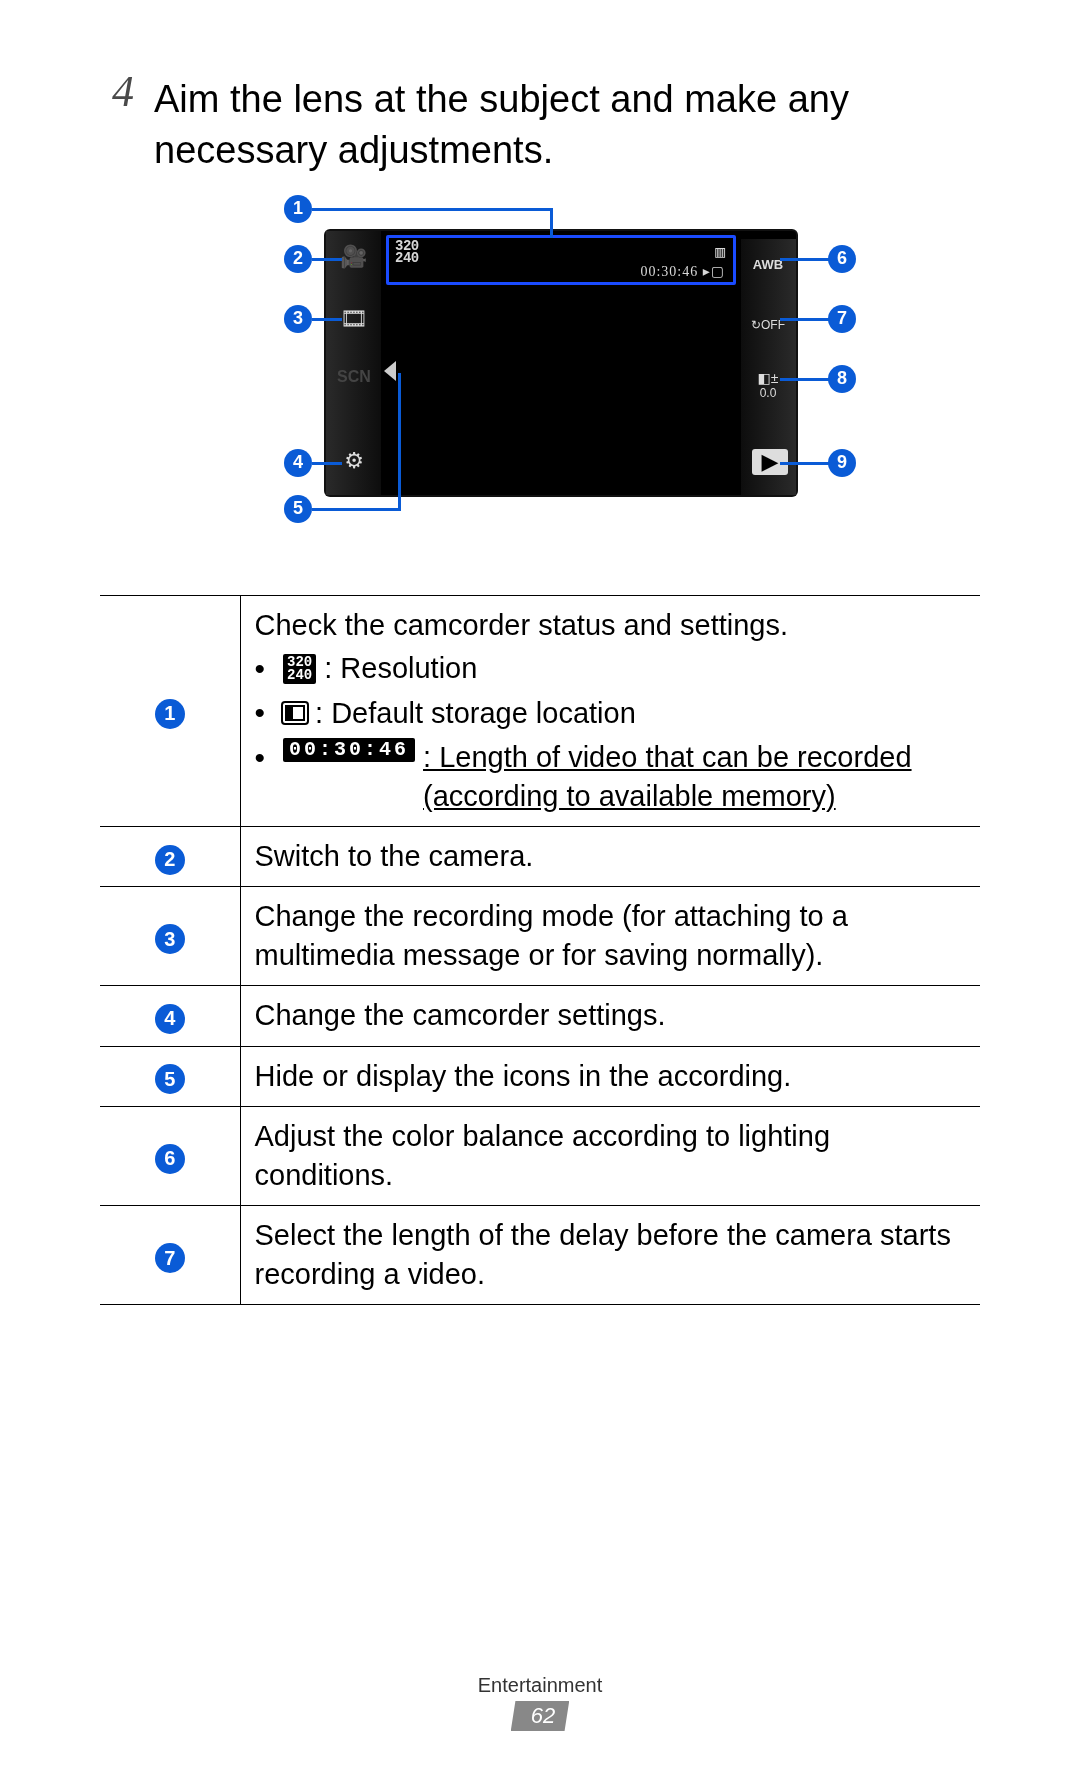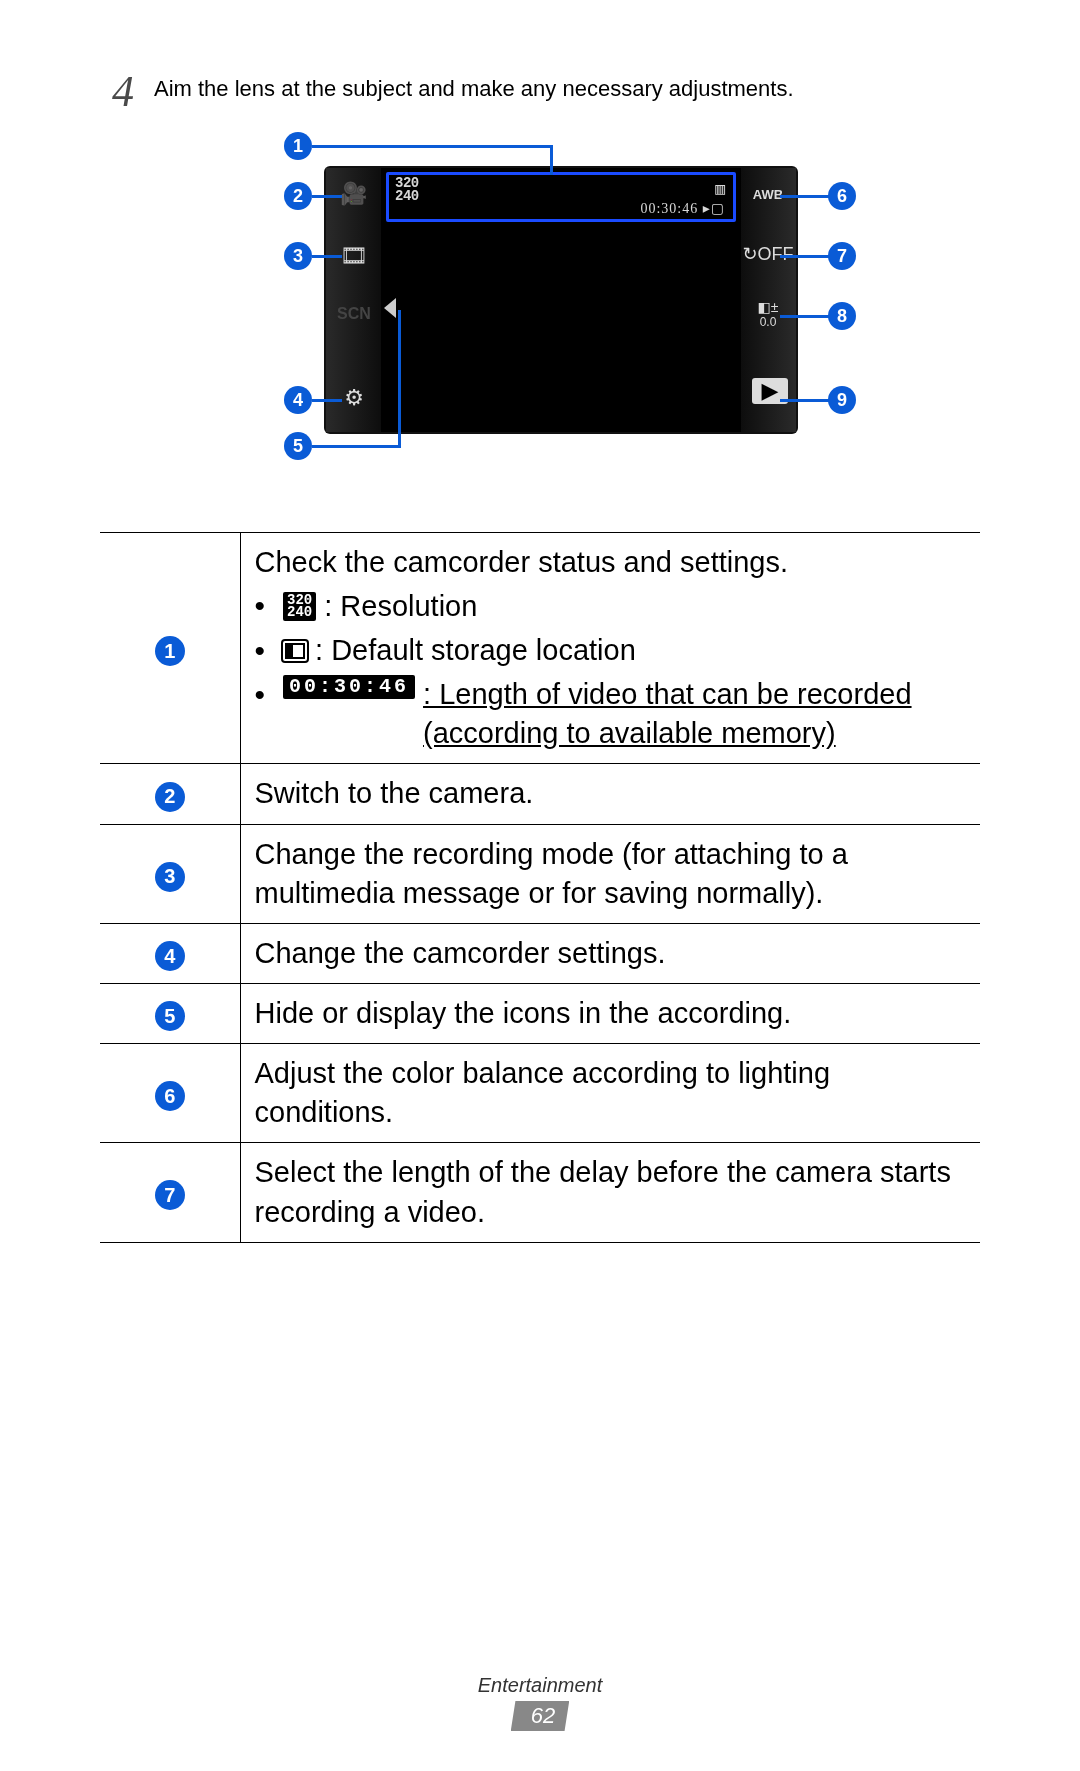--- a/index.html
+++ b/index.html
@@ -25,21 +25,21 @@
   .step-num {
     font-family: "Brush Script MT", "Segoe Script", cursive;
     font-style: italic;
     font-size: 44px;
     color: #4a4a4a;
     line-height: 1;
     min-width: 34px;
     text-align: right;
   }
   .step-text {
-    font-size: 22px;
+    font-size: 38px;
     line-height: 1.35;
     padding-top: 4px;
   }
 
   
   .diagram-wrap {
     width: 640px;
     margin: 0 auto 30px auto;
     position: relative;
     height: 370px;
@@ -56,21 +56,21 @@
   }
   .left-bar {
     position: absolute;
     left: 0; top: 0; bottom: 0;
     width: 56px;
     background: linear-gradient(to right,#2a2a2a,#0d0d0d);
     border-right: 1px solid #000;
   }
   .right-bar {
     position: absolute;
-    right: 0; top: 0; bottom: 0;
+    right: 0; top: 8px; bottom: 0;
     width: 56px;
     background: linear-gradient(to left,#2a2a2a,#0d0d0d);
     border-left: 1px solid #000;
   }
   .status-box {
     position: absolute;
     left: 60px;
     right: 60px;
     top: 4px;
     height: 50px;
@@ -207,21 +207,20 @@
   }
 
   
   .footer {
     position:absolute;
     bottom:40px;
     left:0;right:0;
     text-align:center;
   }
   .footer .sec {
-    font-style:italic;
     font-size:20px;
     color:#333;
   }
   .footer .pg {
     display:inline-block;
     margin-top:4px;
     background:#888;
     color:#fff;
     font-style:italic;
     padding:2px 14px 2px 20px;
@@ -272,21 +271,21 @@
 
     <div class="cam-screen">
       <div class="left-bar">
         <div class="side-icon s1">🎥</div>
         <div class="side-icon s2">🎞</div>
         <div class="side-icon s3">SCN</div>
         <div class="side-icon s4">⚙</div>
       </div>
       <div class="right-bar">
         <div class="side-icon r1">AWB</div>
-        <div class="side-icon r2" style="font-size:18px;">↻OFF</div>
+        <div class="side-icon r2" style="font-size:12px;">↻OFF</div>
         <div class="side-icon r3">
           <span>◧±</span>
           <span style="font-size:12px;">0.0</span>
         </div>
         <div class="side-icon r4" style="background:#ddd;color:#000;border-radius:3px;width:36px;height:26px;">▶</div>
       </div>
       <div class="status-box">
         <div class="status-res" style="white-space:pre;line-height:0.9;">320
 240</div>
         <div class="status-batt">▥</div>

